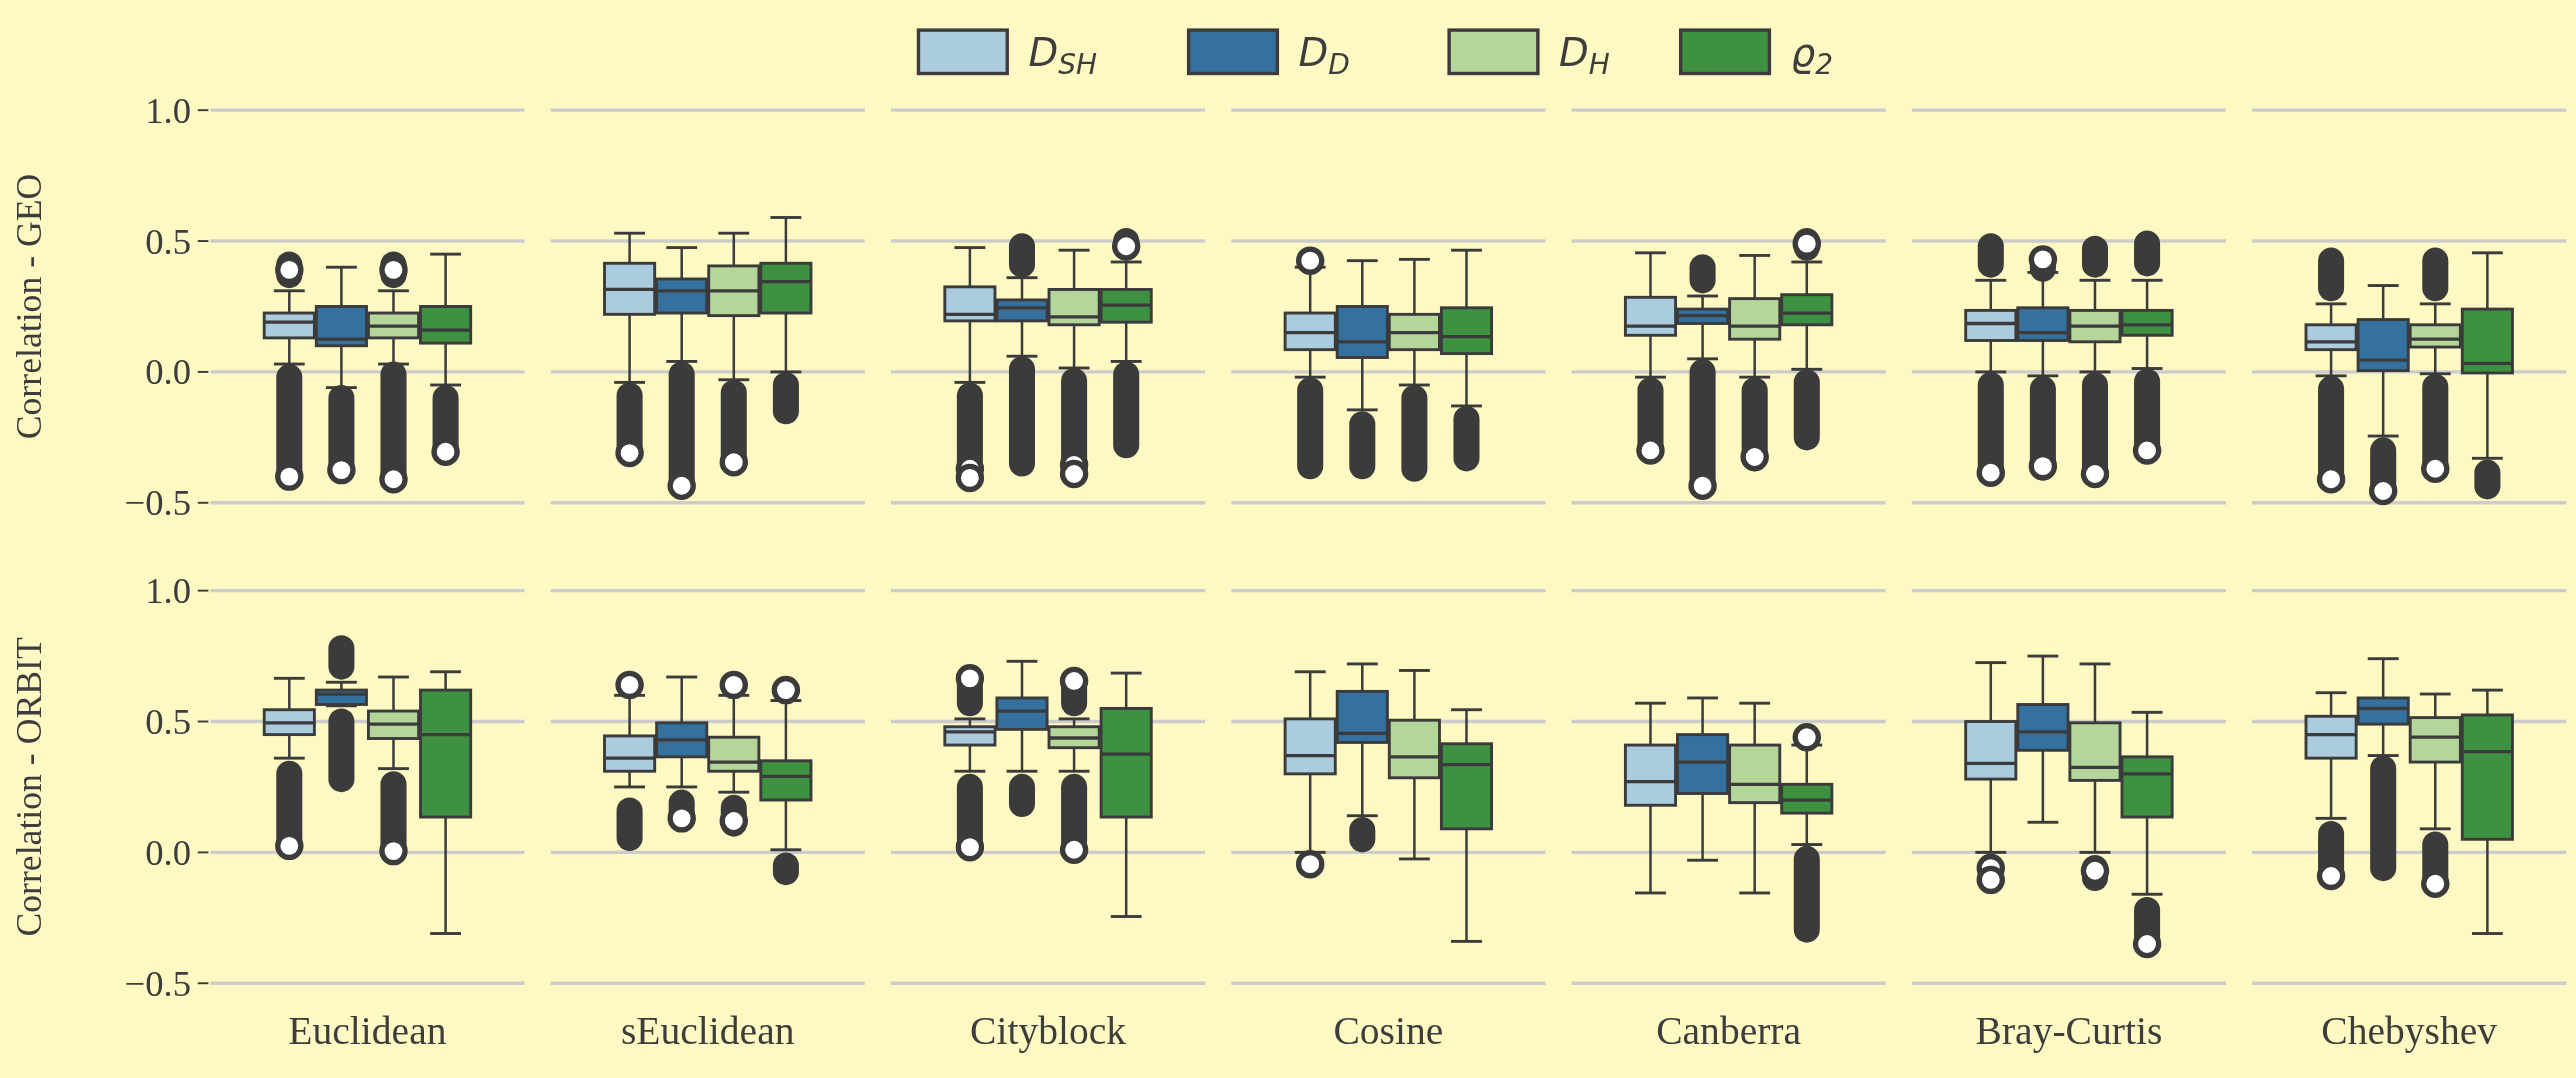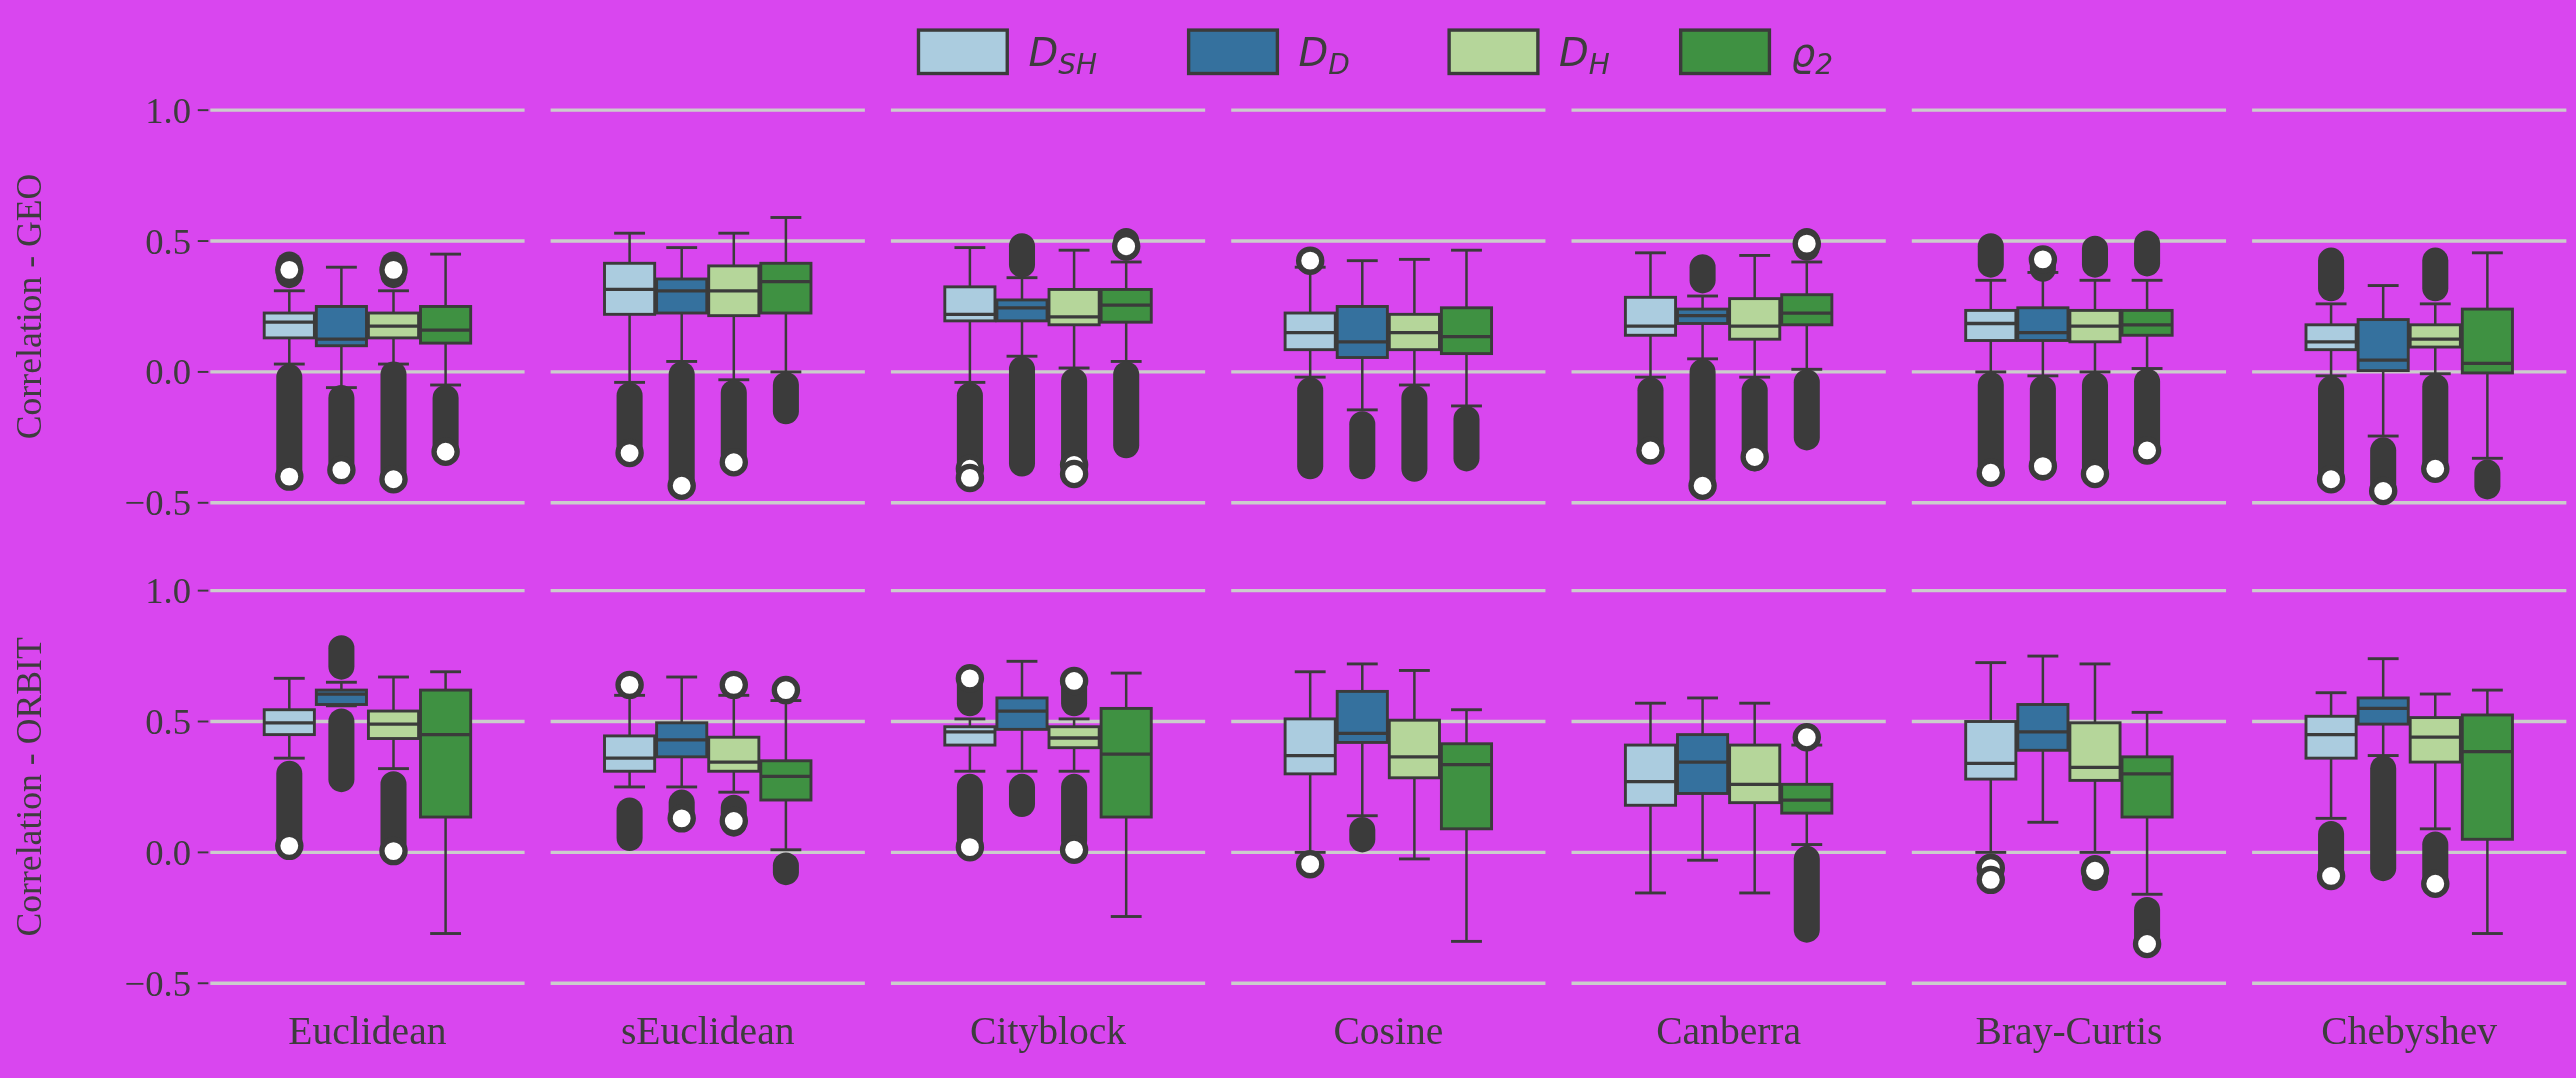--- a/index.html
+++ b/index.html
@@ -1,16 +1,16 @@
 <!DOCTYPE html>
 <html><head>
 <meta charset="utf-8">
 <style>
   html,body{margin:0;padding:0;background:#ffffff;}
-  #figure{position:relative;width:2576px;height:1079px;background:#d946ef;overflow:hidden;
+  #figure{position:relative;width:2576px;height:1079px;background:#fef9c3;overflow:hidden;
           font-family:"Liberation Serif", serif;}
   svg text{user-select:none;}
 </style>
 </head>
 <body>
 
 <div id="figure">
     <svg width="2576" height="1079" viewBox="0 0 2670 1118" style="display: block;">
       <g>
         <rect x="952" y="31" width="92" height="45" fill="#abccdf" stroke="#3b3b3b" stroke-width="3.5"></rect>

